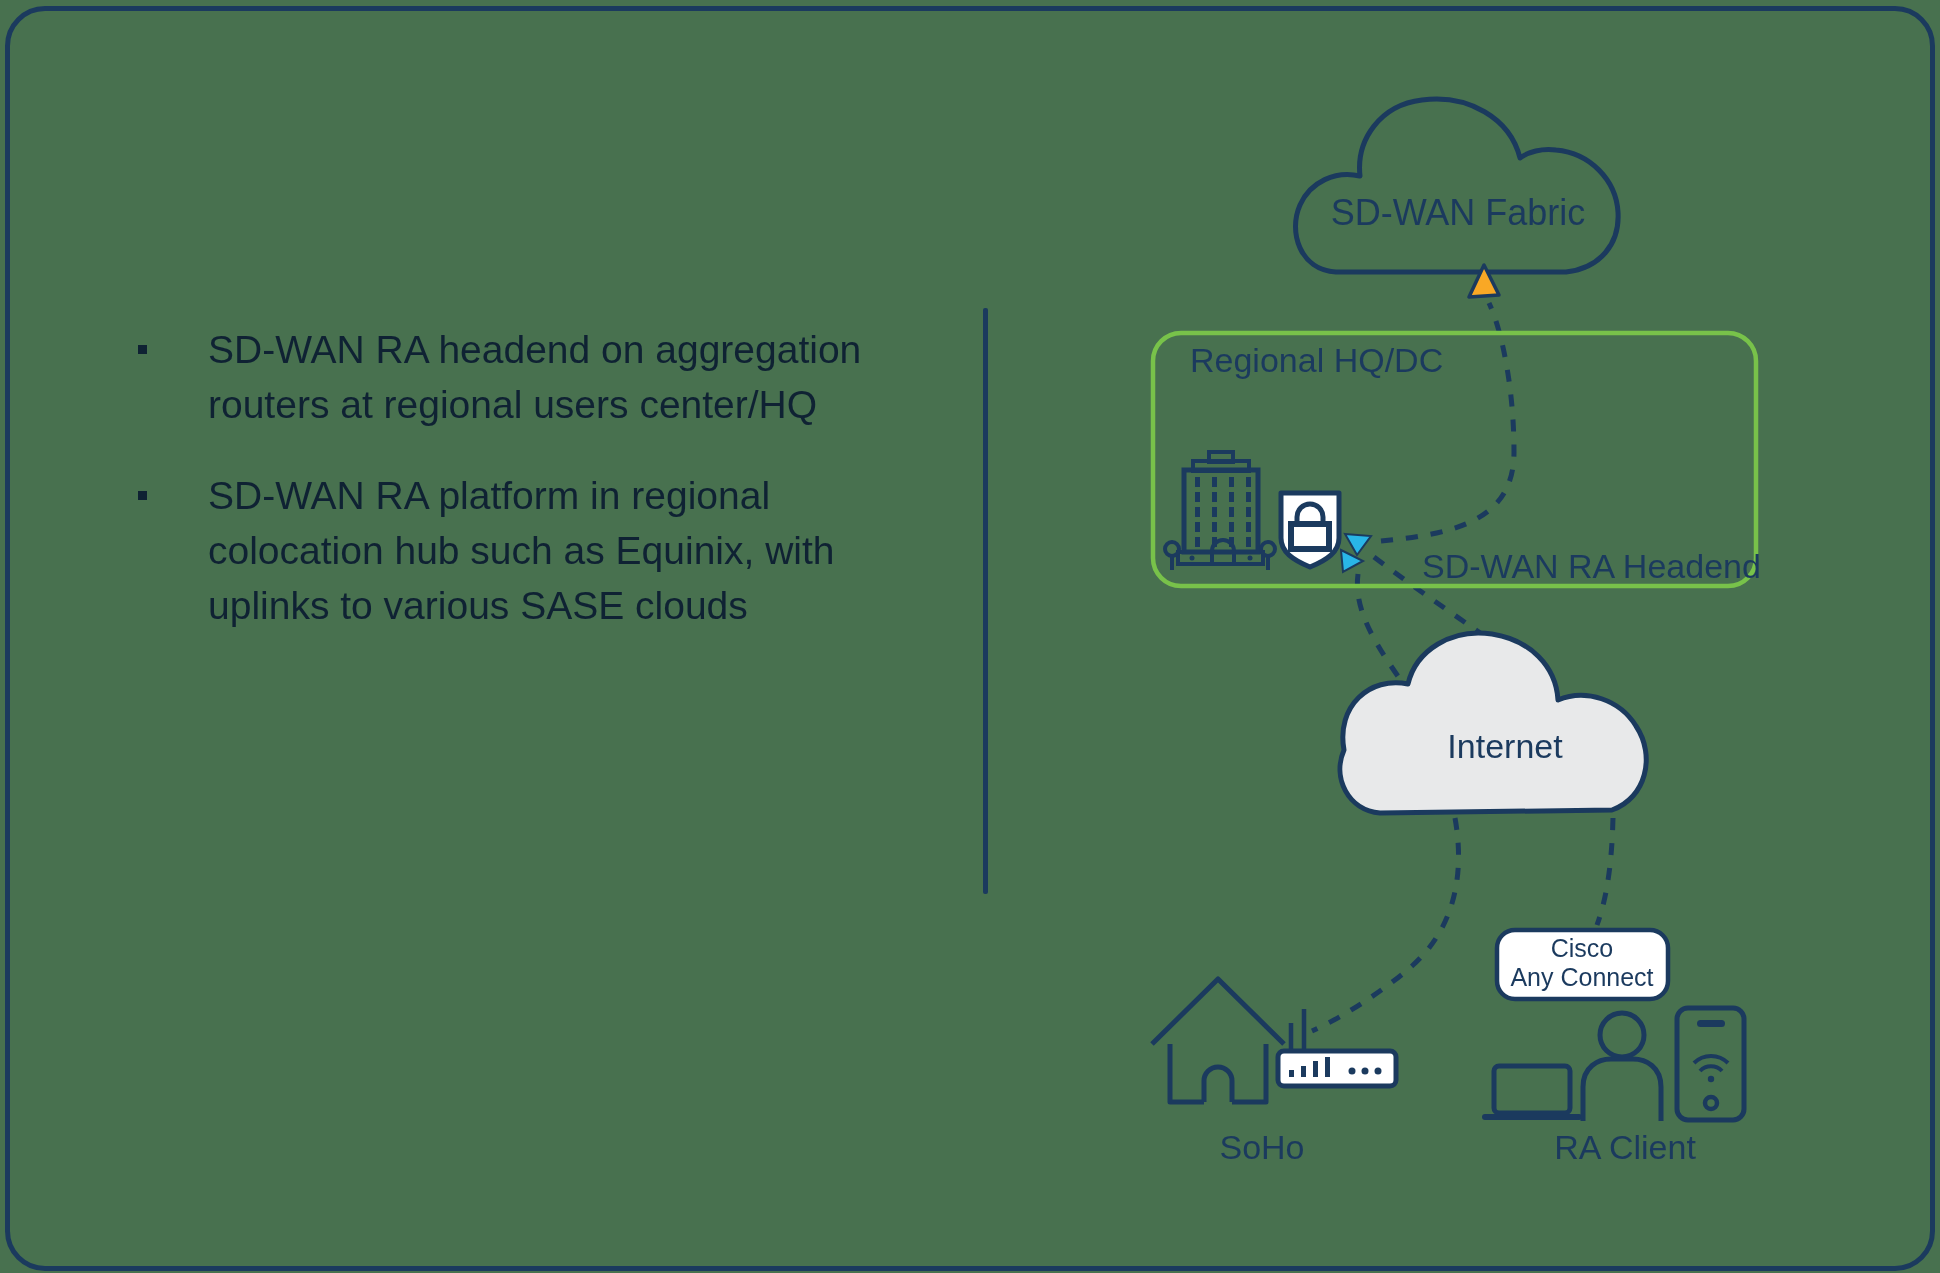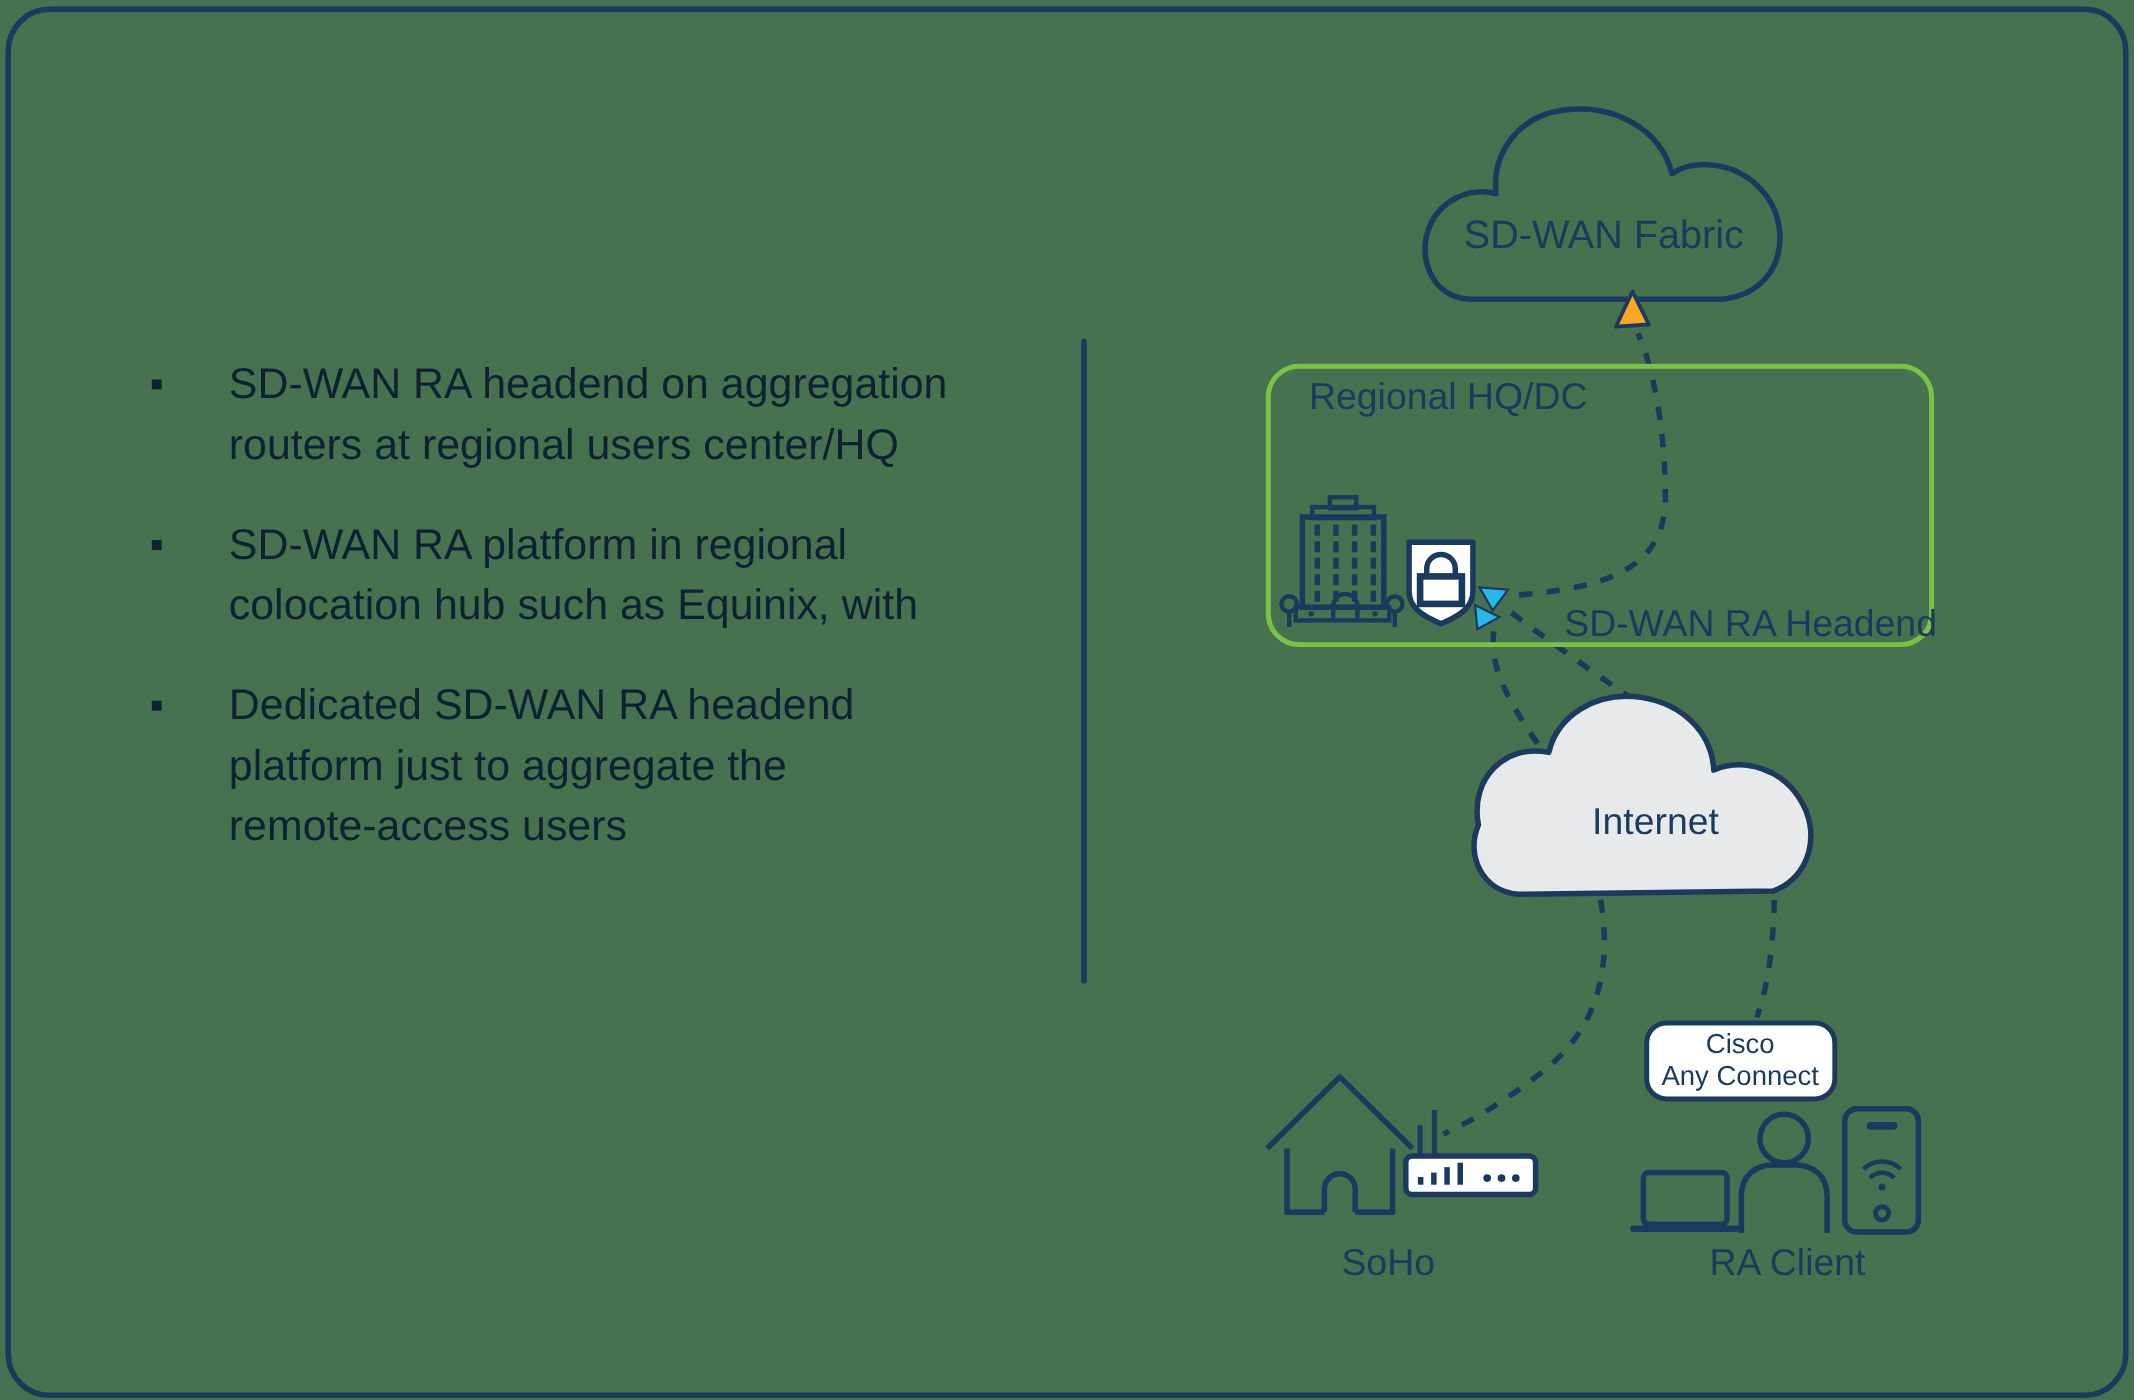--- a/index.html
+++ b/index.html
@@ -48,28 +48,21 @@
     <div class="bullet-text">
       <div>SD-WAN RA headend on aggregation</div>
       <div>routers at regional users center/HQ</div>
     </div>
   </div>
   <div class="bullet-item">
     <div class="bullet-marker"></div>
     <div class="bullet-text">
       <div>SD-WAN RA platform in regional</div>
       <div>colocation hub such as Equinix, with</div>
-    </div>
-  </div>
-  <div class="bullet-item">
-    <div class="bullet-marker"></div>
-    <div class="bullet-text">
-      <div>Dedicated SD-WAN RA headend</div>
-      <div>platform just to aggregate the</div>
-      <div>remote-access users</div>
+      <div>uplinks to various SASE clouds</div>
     </div>
   </div>
 </div>
 
 <div class="divider"></div>
 
 <svg width="1940" height="1273" viewBox="0 0 1940 1273">
 
   <g stroke="#1B3A5E" stroke-width="5" fill="none" stroke-dasharray="12 13">
     <path d="M 1381,541 C 1450,534 1514,523 1514,452 C 1514,392 1503,333 1489,303"></path>

